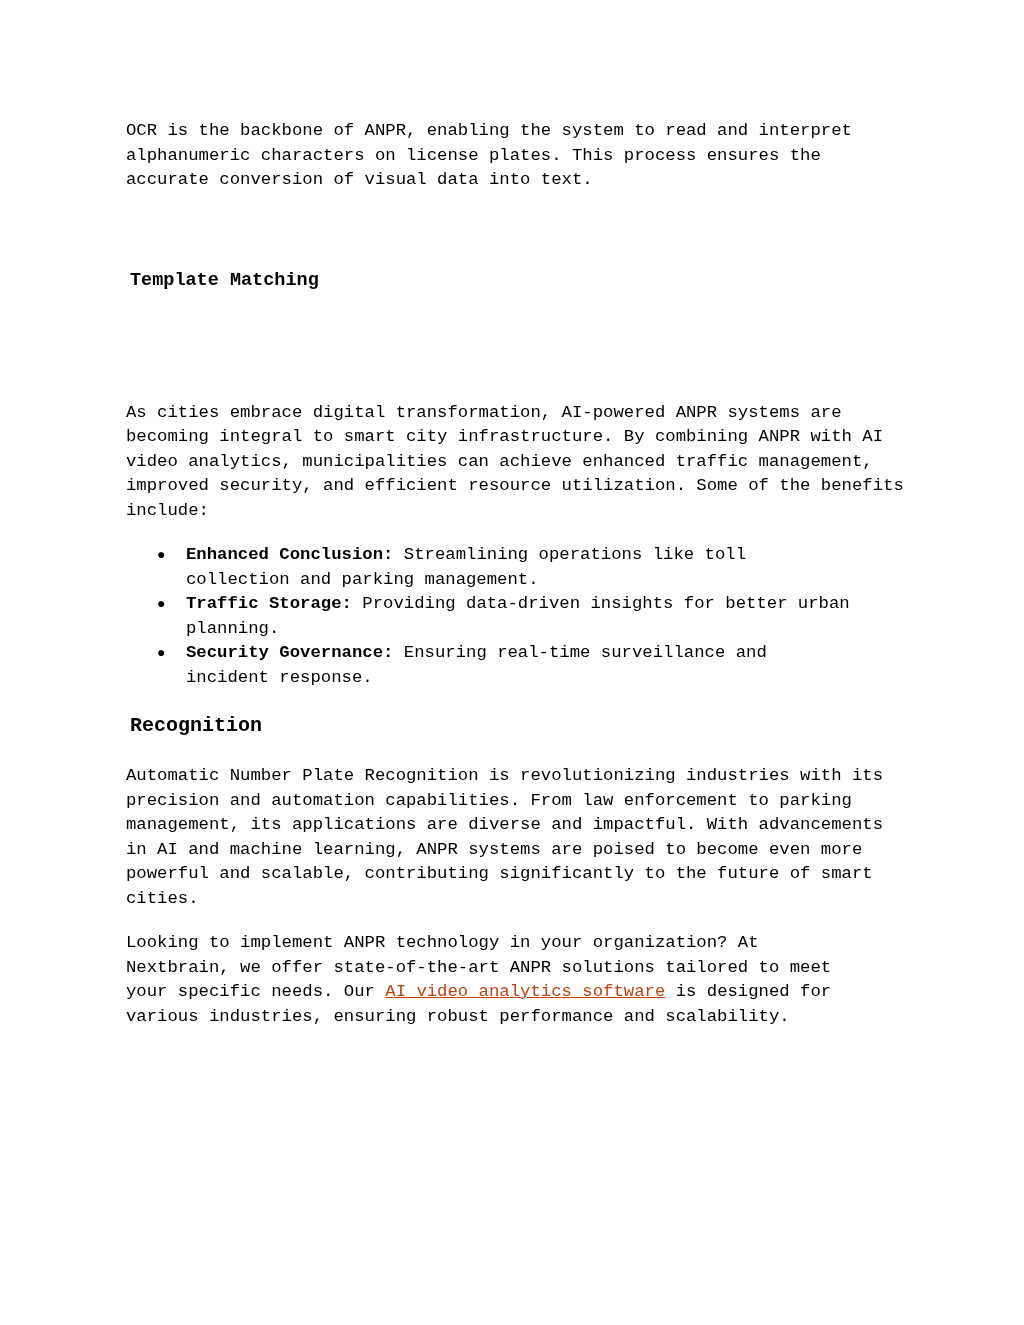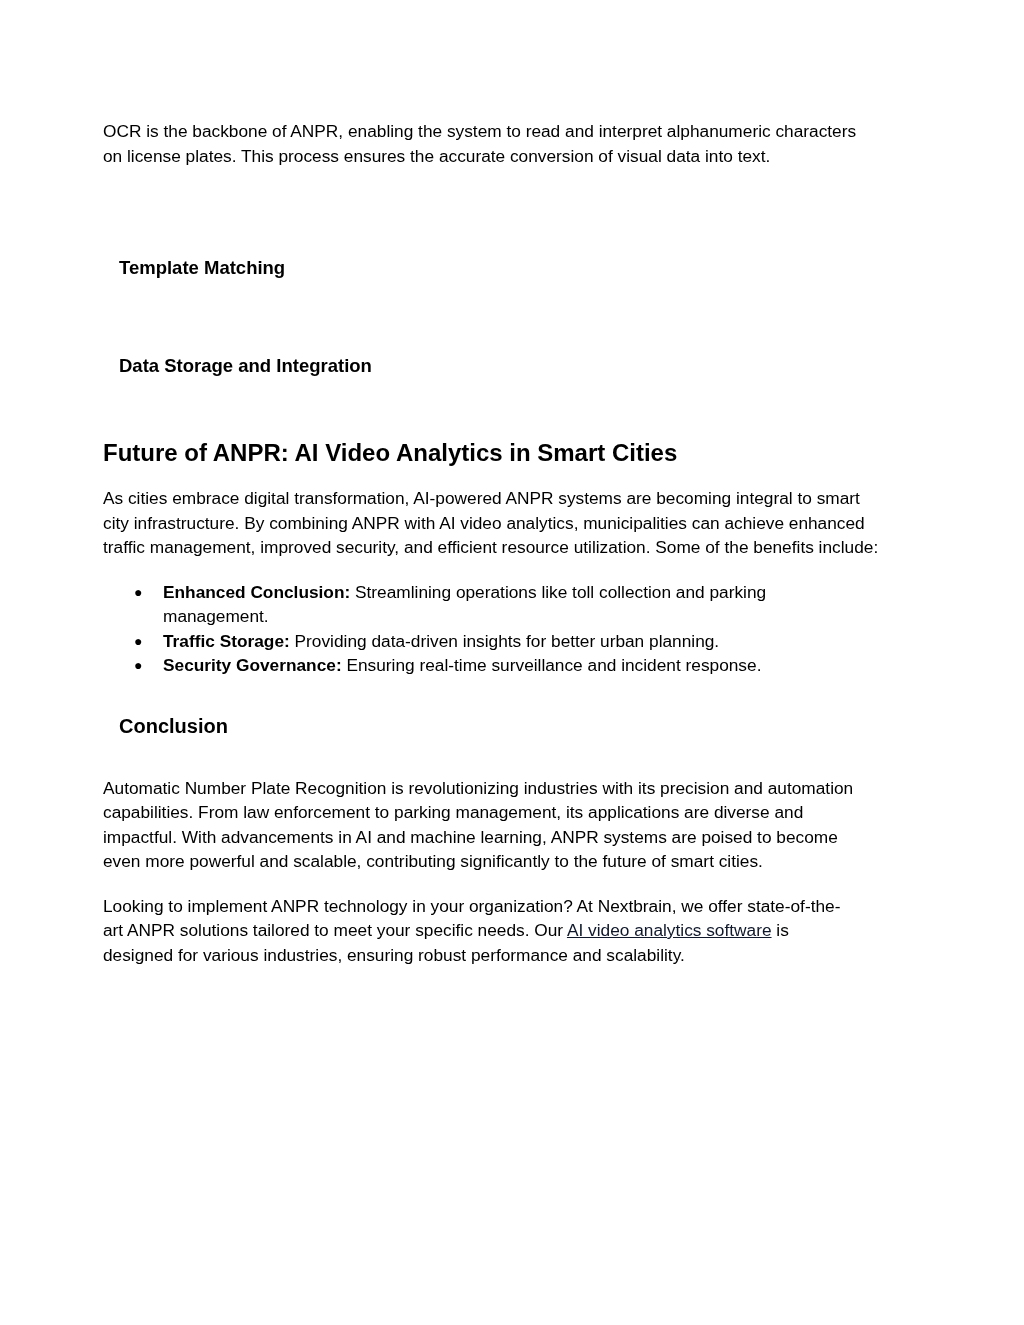--- a/index.html
+++ b/index.html
@@ -1,66 +1,64 @@
 <!DOCTYPE html>
 <html><head>
 <meta charset="utf-8">
 <style>
   html, body { margin: 0; padding: 0; background: #ffffff; }
   body {
     width: 1024px; height: 1325px; position: relative; overflow: hidden;
     font-family: "Liberation Sans", sans-serif; color: #000000;
   }
-  .page { position: absolute; left: 103px; top: 119px; width: 790px; }
+  .page { position: absolute; left: 126px; top: 119px; width: 790px; font-family: Liberation Mono, monospace; }
   p { margin: 0; font-size: 17.3px; line-height: 24.5px; }
-  .h3 { font-weight: bold; font-size: 18.5px; line-height: 24px; margin: 16px; }
+  .h3 { font-weight: bold; font-size: 18.5px; line-height: 24px; margin: 4px; }
   .h2 { font-weight: bold; font-size: 24px; line-height: 30px; margin: 0; }
-  a { color: #0f172a; text-decoration: underline; }
+  a { color: #c2410c; text-decoration: underline; }
   ul { margin: 0; padding: 0; list-style: none; }
   li { position: relative; padding-left: 60px; font-size: 17.3px; line-height: 24.5px; }
   li .bullet { position: absolute; left: 31px; top: 0; font-size: 14px; }
   b { font-weight: bold; }
 </style>
 </head>
 <body>
 
 <div class="page">
   <p style="width:775px;">OCR is the backbone of ANPR, enabling the system to read and interpret alphanumeric characters on license plates. This process ensures the accurate conversion of visual data into text.</p>
 
   <div style="height:72px"></div>
   <div class="h3">Template Matching</div>
   <div style="height:22px"></div>
 
   <div style="height:20px"></div>
-  <div class="h3">Data Storage and Integration</div>
   <div style="height:22px"></div>
 
   <div style="height:22px"></div>
-  <div class="h2">Future of ANPR: AI Video Analytics in Smart Cities</div>
   <div style="height:18px"></div>
   <p style="width:785px;">As cities embrace digital transformation, AI-powered ANPR systems are becoming integral to smart city infrastructure. By combining ANPR with AI video analytics, municipalities can achieve enhanced traffic management, improved security, and efficient resource utilization. Some of the benefits include:</p>
 
   <div style="height:20px"></div>
   <ul style="width:730px;">
     <li>
       <span class="bullet">●</span>
       <b>Enhanced Conclusion:</b><span> Streamlining operations like toll collection and parking management.</span>
     </li>
     <li>
       <span class="bullet">●</span>
       <b>Traffic Storage:</b><span> Providing data-driven insights for better urban planning.</span>
     </li>
     <li>
       <span class="bullet">●</span>
       <b>Security Governance:</b><span> Ensuring real-time surveillance and incident response.</span>
     </li>
   </ul>
 
   <div style="height:20px"></div>
-  <div class="h3" style="font-size:20px;">Conclusion</div>
+  <div class="h3" style="font-size:20px;">Recognition</div>
   <div style="height:22px"></div>
   <p style="width:770px;">Automatic Number Plate Recognition is revolutionizing industries with its precision and automation capabilities. From law enforcement to parking management, its applications are diverse and impactful. With advancements in AI and machine learning, ANPR systems are poised to become even more powerful and scalable, contributing significantly to the future of smart cities.</p>
 
   <div style="height:20px"></div>
   <p style="width:745px;">
     <span>Looking to implement ANPR technology in your organization? At Nextbrain, we offer state-of-the-art ANPR solutions tailored to meet your specific needs. Our </span><a>AI video analytics software</a><span> is designed for various industries, ensuring robust performance and scalability.</span>
   </p>
 
   <div style="height:20px"></div>
 </div>

